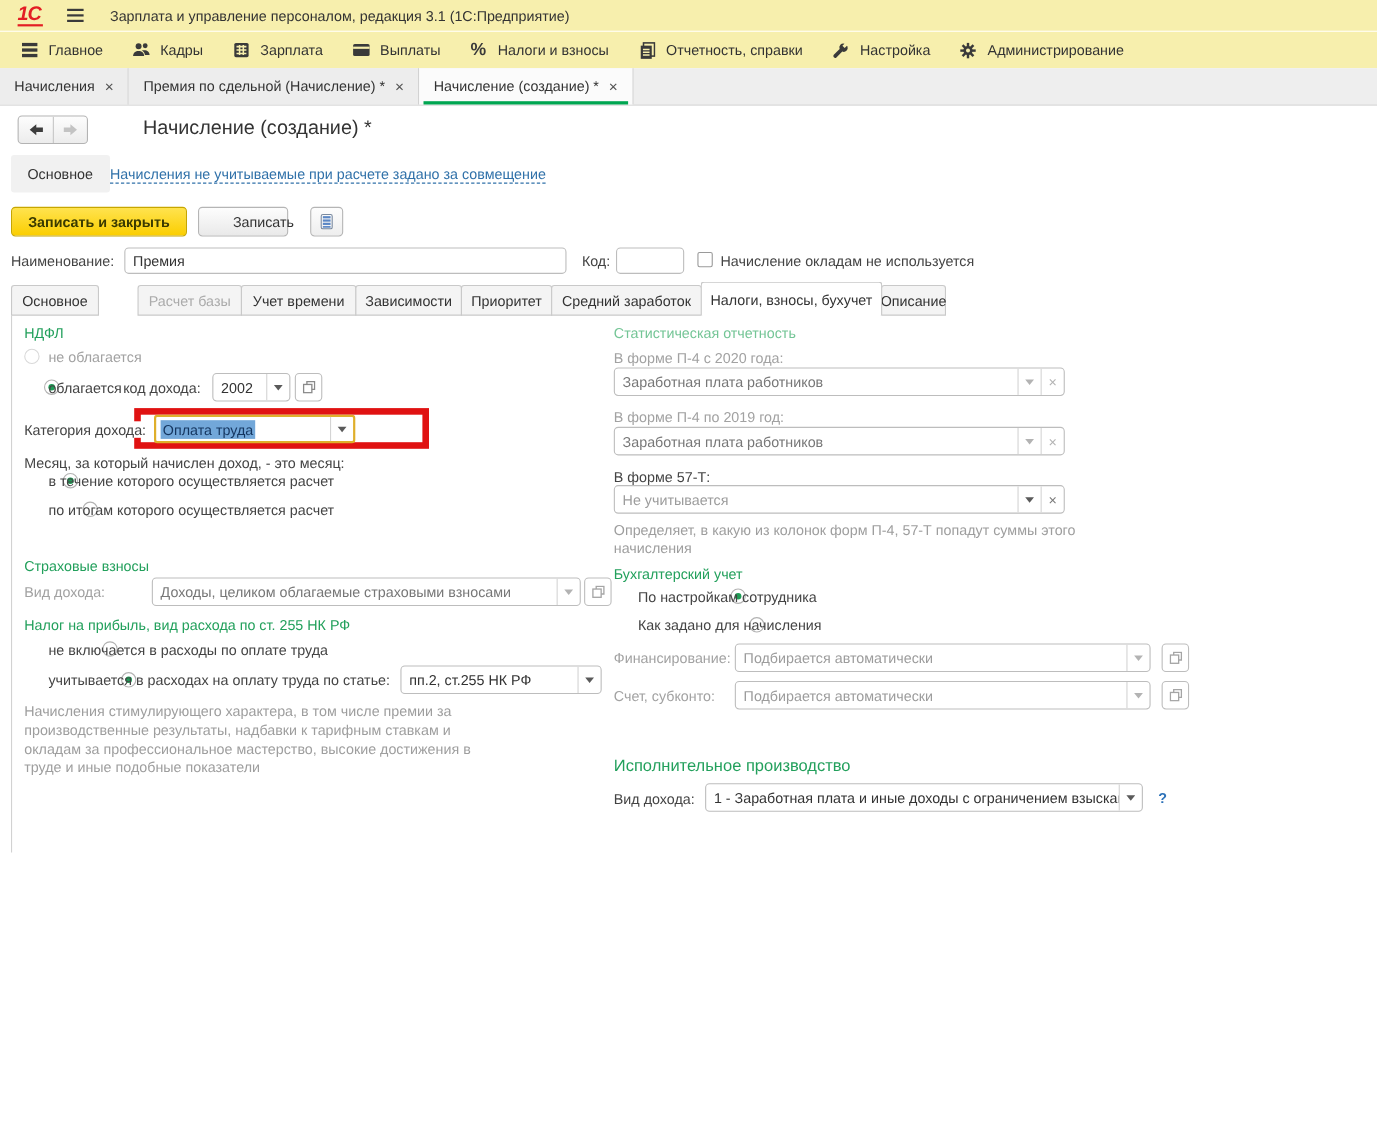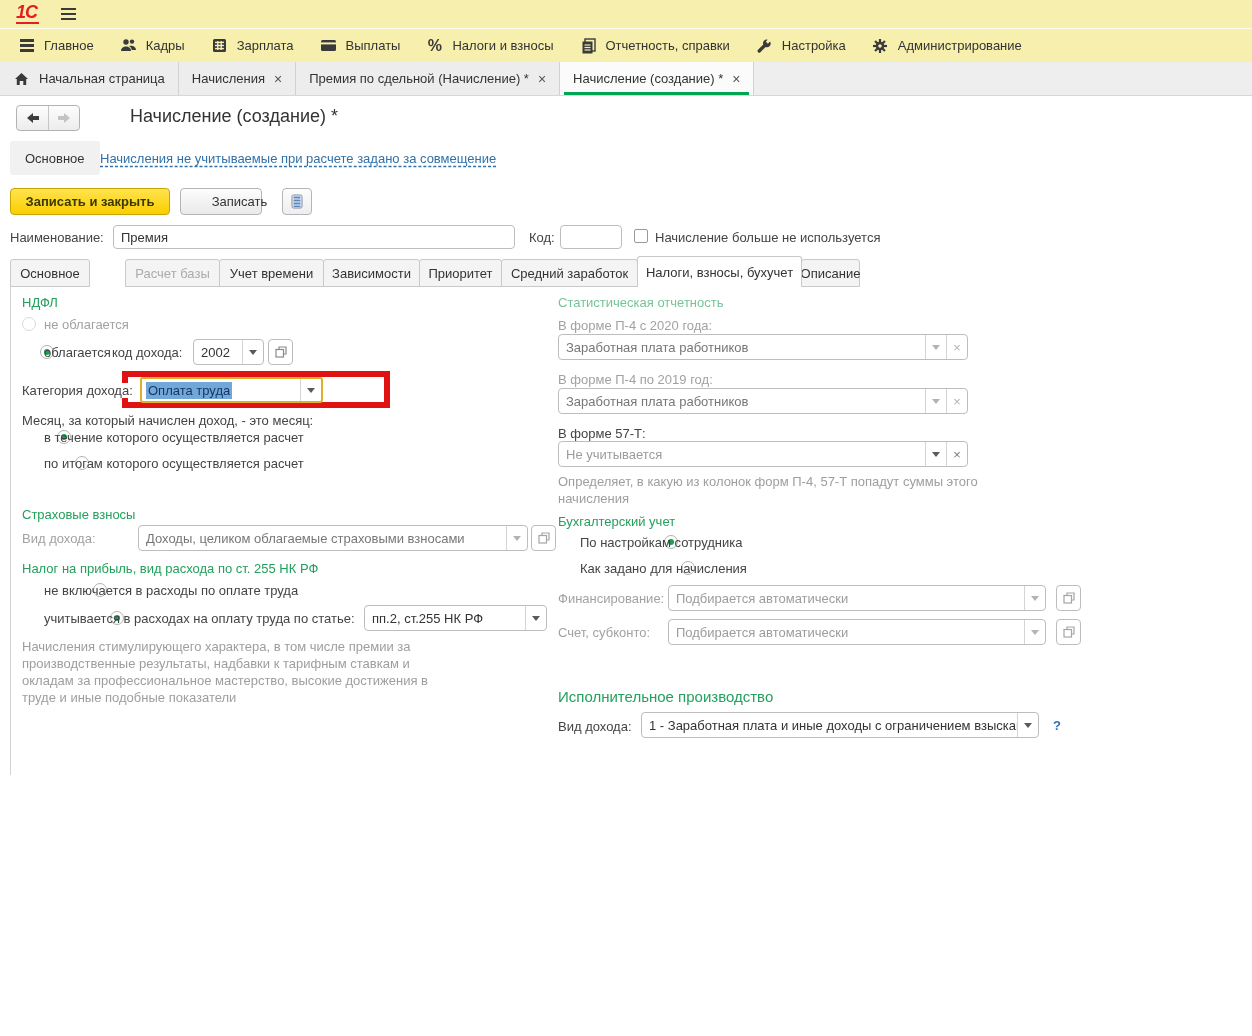--- a/index.html
+++ b/index.html
@@ -117,20 +117,21 @@
 
 
 
 <div class="abs titlebar">
   <span class="logo1c">1С</span>
   <span class="hamb">
       <i></i>
       <i></i>
       <i></i>
     </span>
+  <span class="wtitle">Зарплата и управление персоналом, редакция 3.1 (1С:Предприятие)</span>
 </div>
 
 
 <div class="abs menubar">
   <div class="menu-item">
     <span class="micon mhamb">
         <i></i>
         <i></i>
         <i></i>
       </span>
@@ -211,28 +212,20 @@
           </g>
           <circle cx="8" cy="8" r="1.8" fill="#f7efad"></circle>
         </svg>
     </span>
     <span>Администрирование</span>
   </div>
 </div>
 
 
 <div class="abs tabbar">
-  <div class="wtab">
-    <span class="micon" style="margin-right:9px">
-      <svg width="15" height="14" viewBox="0 0 15 14">
-          <path d="M7.5 1 14 7h-1.8v6H9.3V9H5.7v4H2.8V7H1z" fill="#3a3a3a"></path>
-        </svg>
-    </span>
-    <span>Начальная страница</span>
-  </div>
   <div class="wtab">
     <span>Начисления</span>
     <span class="close-x">×</span>
   </div>
   <div class="wtab">
     <span>Премия по сдельной (Начисление) *</span>
     <span class="close-x">×</span>
   </div>
   <div class="wtab active">
     <span>Начисление (создание) *</span>
@@ -276,21 +269,21 @@
 
 <span class="abs lab" style="left:10px; top:230px;">Наименование:</span>
 <div class="abs input" style="left:113px; top:225px; width:402px;">
   <span>Премия</span>
 </div>
 <span class="abs lab" style="left:529px; top:230px;">Код:</span>
 <div class="abs input" style="left:560px; top:225px; width:62px;">
   <span></span>
 </div>
 <span class="abs checkbox" style="left:634px; top:229px;"></span>
-<span class="abs lab" style="left:655px; top:230px;">Начисление больше не используется</span>
+<span class="abs lab" style="left:655px; top:230px;">Начисление окладам не используется</span>
 
 
 <div class="abs ftabs">
   <div class="ftab" style="width:80px">Основное</div>
   <div class="ftab dis" style="width:95px">Расчет базы</div>
   <div class="ftab" style="width:105px">Учет времени</div>
   <div class="ftab" style="width:97px">Зависимости</div>
   <div class="ftab" style="width:83px">Приоритет</div>
   <div class="ftab" style="width:137px">Средний заработок</div>
   <div class="ftab active" style="width:165px">Налоги, взносы, бухучет</div>

